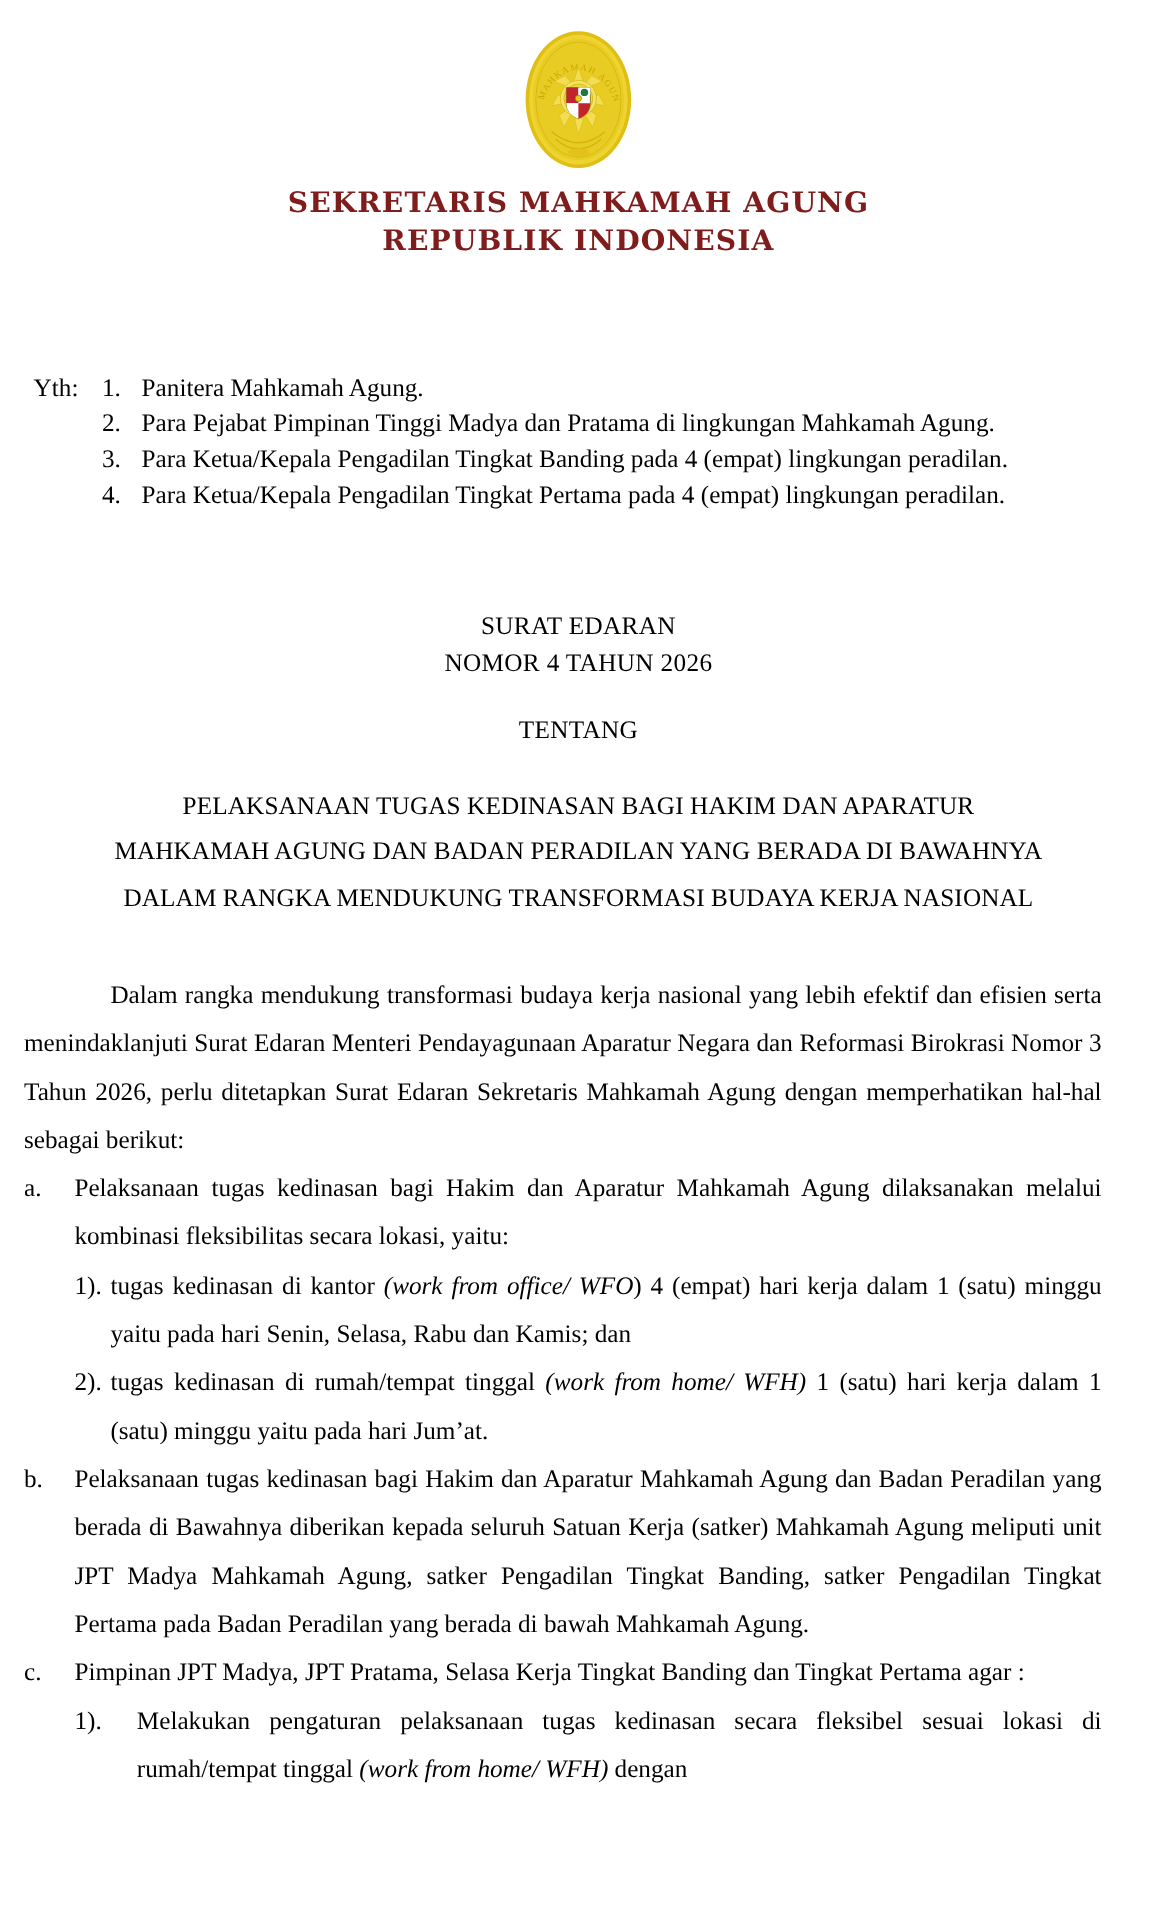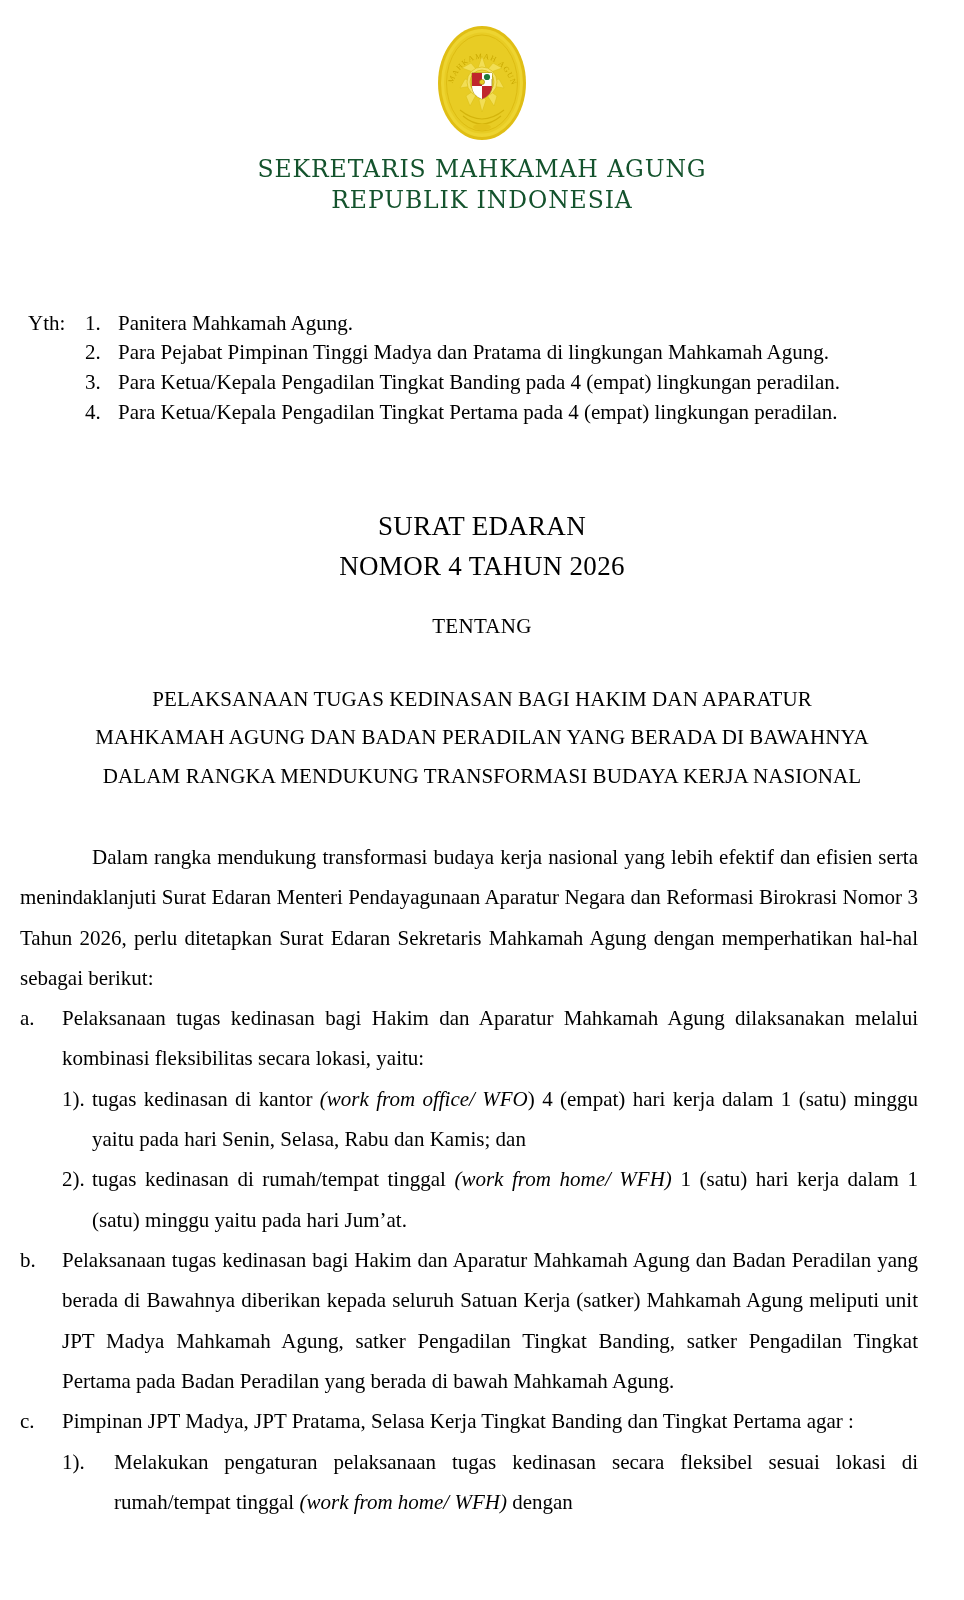--- a/index.html
+++ b/index.html
@@ -36,25 +36,25 @@
     display: block;
   }
 
   
   .header {
     text-align: center;
     margin-top: 12px;
   }
   .header-line {
     font-family: "DejaVu Serif", "Liberation Serif", serif;
-    font-weight: normal;
+    font-weight: bold;
     font-size: 23.5px;
     letter-spacing: 0.9px;
     line-height: 1.33;
-    color: #14532d;
+    color: #7f1d1d;
   }
 
   
   .yth-block {
     margin-top: 92px;
     padding-left: 28px;
     padding-right: 60px;
   }
   .yth-row {
     display: flex;
@@ -85,33 +85,33 @@
     text-align-last: left;
     hyphens: none;
   }
 
   
   .title-block {
     margin-top: 78px;
     text-align: center;
   }
   .title-main {
-    font-size: 27px;
+    font-size: 21px;
     line-height: 1.5;
     letter-spacing: 0.3px;
     text-align: center;
   }
   .title-tentang {
     margin-top: 24px;
     font-size: 21px;
     line-height: 1.5;
     letter-spacing: 0.3px;
   }
   .subject {
-    margin-top: 38px;
+    margin-top: 28px;
     font-size: 21px;
     line-height: 1.82;
     letter-spacing: 0.1px;
   }
 
   
   .body {
     margin-top: 42px;
     padding-left: 20px;
     padding-right: 46px;

